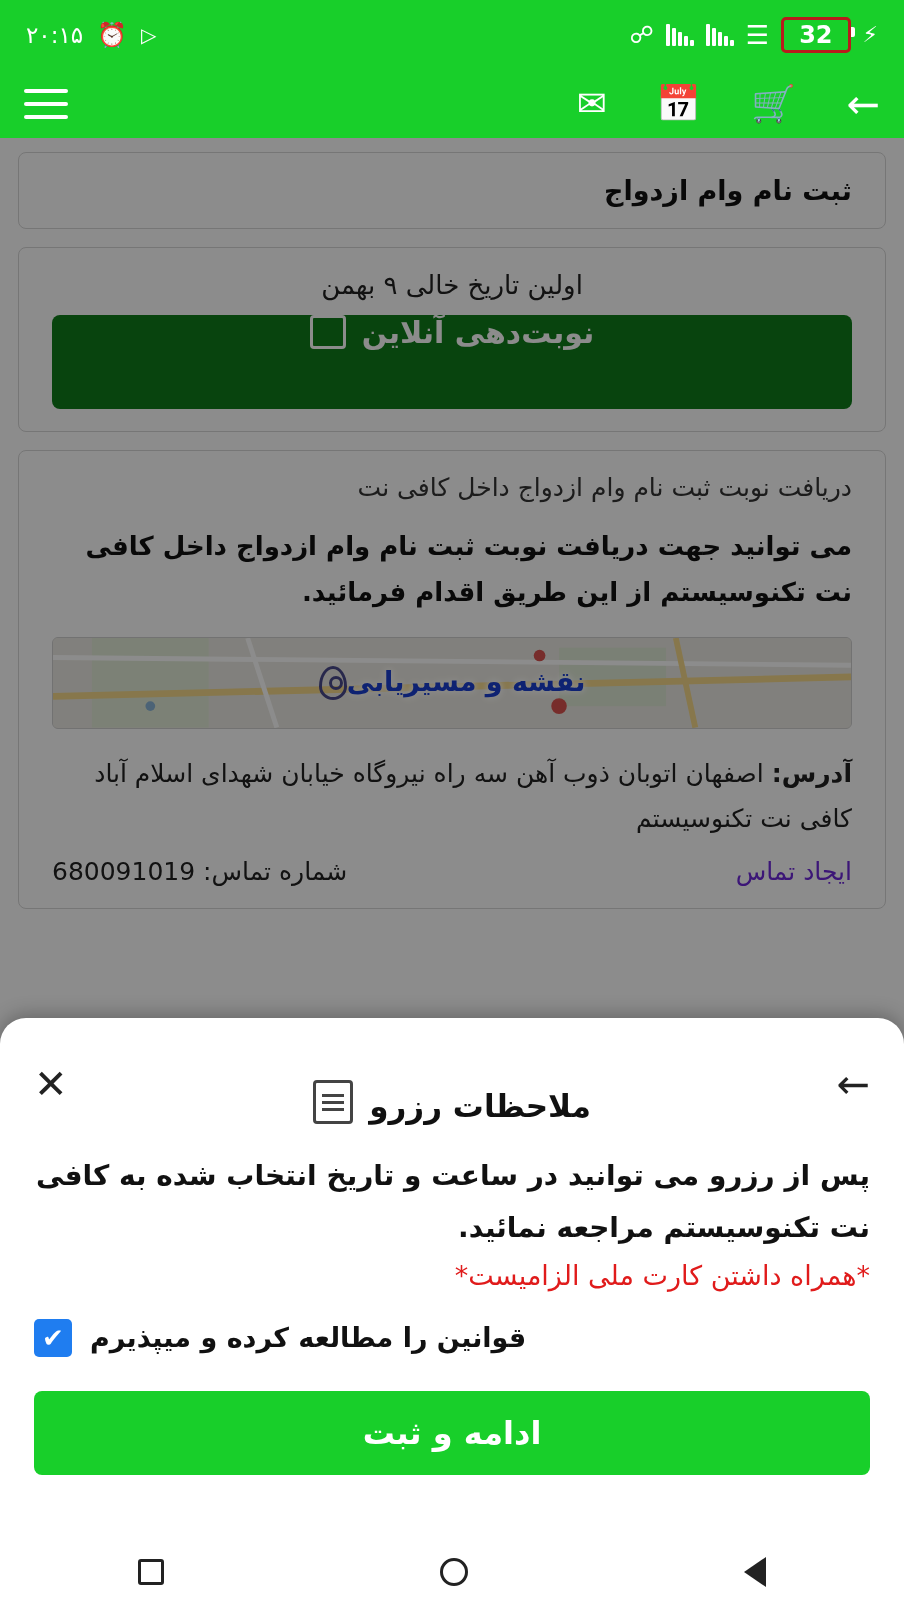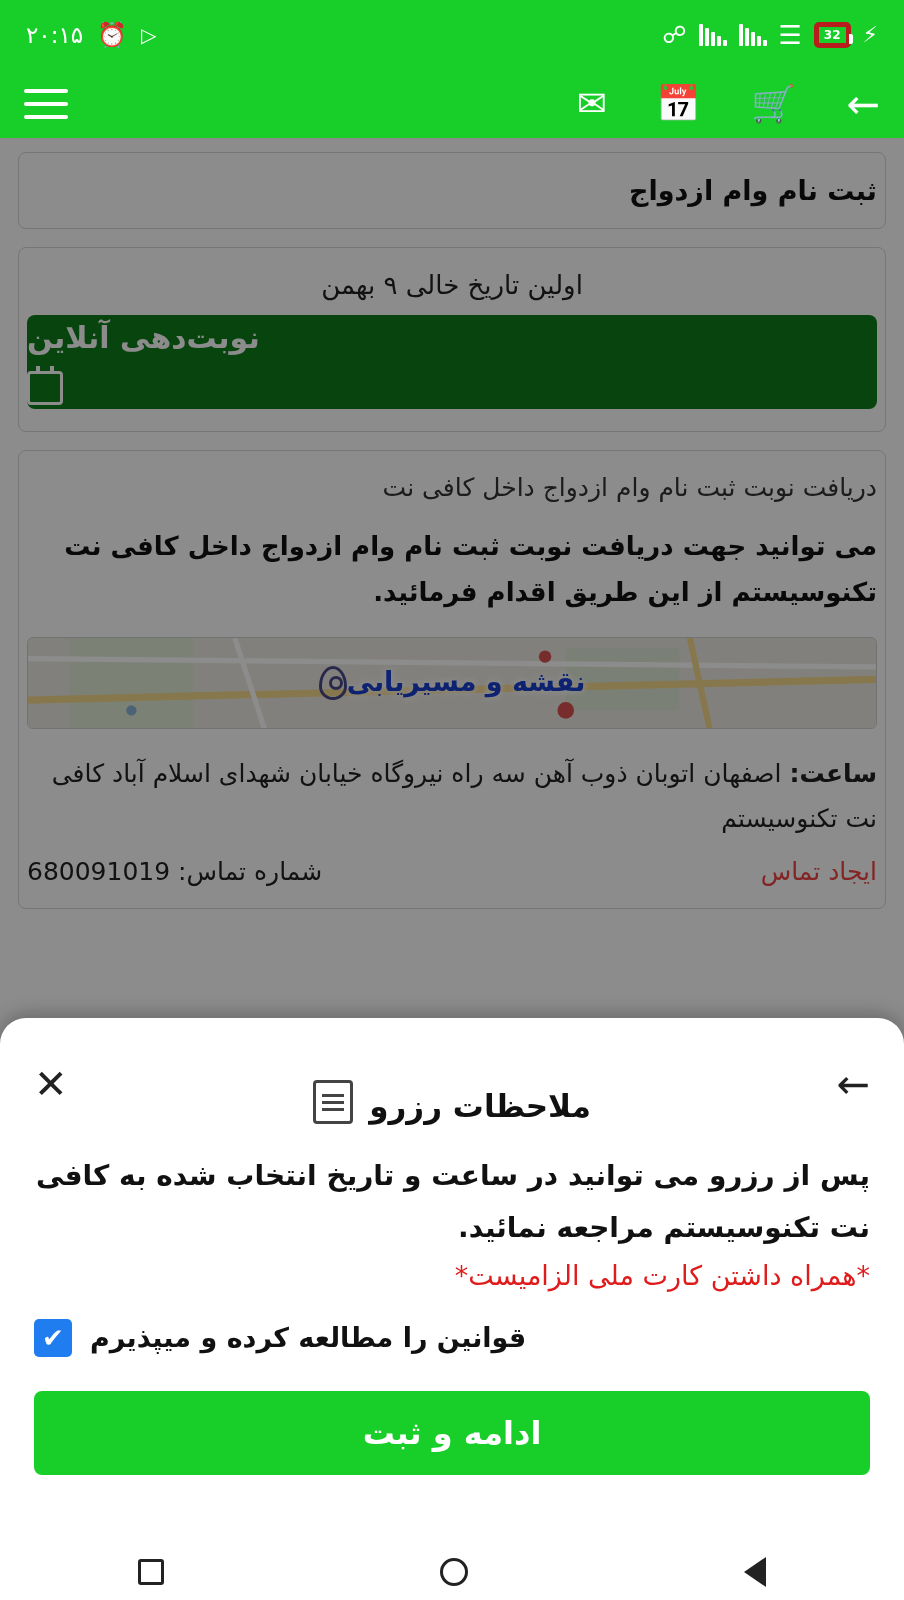--- a/index.html
+++ b/index.html
@@ -23,24 +23,24 @@
     display: flex;
     align-items: center;
     justify-content: space-between;
     padding: 0 26px;
     color: #ffffff;
   }
   .status-left { display: flex; align-items: center; gap: 12px; }
   .status-right { display: flex; align-items: center; gap: 14px; }
   .bolt { font-size: 22px; line-height: 1; }
   .battery {
-    border: 5px solid #b91c1c;
+    border: 3px solid #b91c1c;
     border-radius: 5px;
-    padding: 1px 5px;
-    font-size: 12px;
+    padding: 1px 15px;
+    font-size: 24px;
     font-weight: bold;
     position: relative;
   }
   .battery:after {
     content: "";
     position: absolute;
     right: -7px; top: 7px;
     width: 4px; height: 10px;
     background: #fff;
     border-radius: 0 2px 2px 0;
@@ -85,45 +85,44 @@
   .content:after {
     content: "";
     position: absolute; inset: 0;
     background: rgba(0,0,0,0.45);
     pointer-events: none;
   }
   .card {
     border: 1px solid #d7d7d7;
     border-radius: 8px;
     margin-bottom: 18px;
-    padding: 22px 8px;
+    padding: 22px 33px;
     background: #fff;
   }
   .card-title {
     text-align: right;
     font-size: 27px;
     font-weight: bold;
     color: #111;
   }
   .avail-date {
     text-align: center;
     font-size: 26px;
     color: #222;
     margin-bottom: 15px;
   }
   .btn-green {
-    display: flex; align-items: flex-end; justify-content: center;
+    display: flex; align-items: flex-start; justify-content: center;
     gap: 16px;
     background: #0f7d1a;
     color: #ffffff;
     border-radius: 8px;
     height: 94px;
     font-size: 30px;
     font-weight: bold;
-    flex-direction: column;
   }
   .cal-ico {
     width: 36px; height: 34px;
     border: 3px solid #fff; border-radius: 4px;
     position: relative;
   }
   .cal-ico:before {
     content:""; position:absolute; top:-8px; left:6px;
     width: 4px; height: 8px; background:#fff;
   }
@@ -178,21 +177,21 @@
     font-size: 25px;
     color: #222;
     line-height: 1.8;
     margin-bottom: 16px;
   }
   .addr b { font-weight: bold; }
   .phone-row {
     display: flex; justify-content: space-between; align-items: center;
     font-size: 25px; color: #222;
   }
-  .phone-row .call { color: #ef4444; }
+  .phone-row .call { color: #6d28d9; }
 
   
   .sheet {
     position: absolute;
     left: 0; right: 0; bottom: 0;
     background: #ffffff;
     border-top-left-radius: 26px;
     border-top-right-radius: 26px;
     padding: 26px 34px 0 34px;
     height: 582px;
@@ -357,21 +356,21 @@
           <circle cx="520" cy="70" r="8" fill="#d9534f"></circle>
           <circle cx="100" cy="70" r="5" fill="#8ab4d8"></circle>
         </svg>
         <span class="map-label">
           <span>نقشه و مسیریابی</span>
           <span class="pin"></span>
         </span>
       </div>
 
       <div class="addr">
-        <b>ساعت:</b>
+        <b>آدرس:</b>
         <span>اصفهان اتوبان ذوب آهن سه راه نیروگاه خیابان شهدای اسلام آباد کافی نت تکنوسیستم</span>
       </div>
 
       <div class="phone-row">
         <span class="call">ایجاد تماس</span>
         <span>
           <span>شماره تماس:</span>
           <span>680091019</span>
         </span>
       </div>

